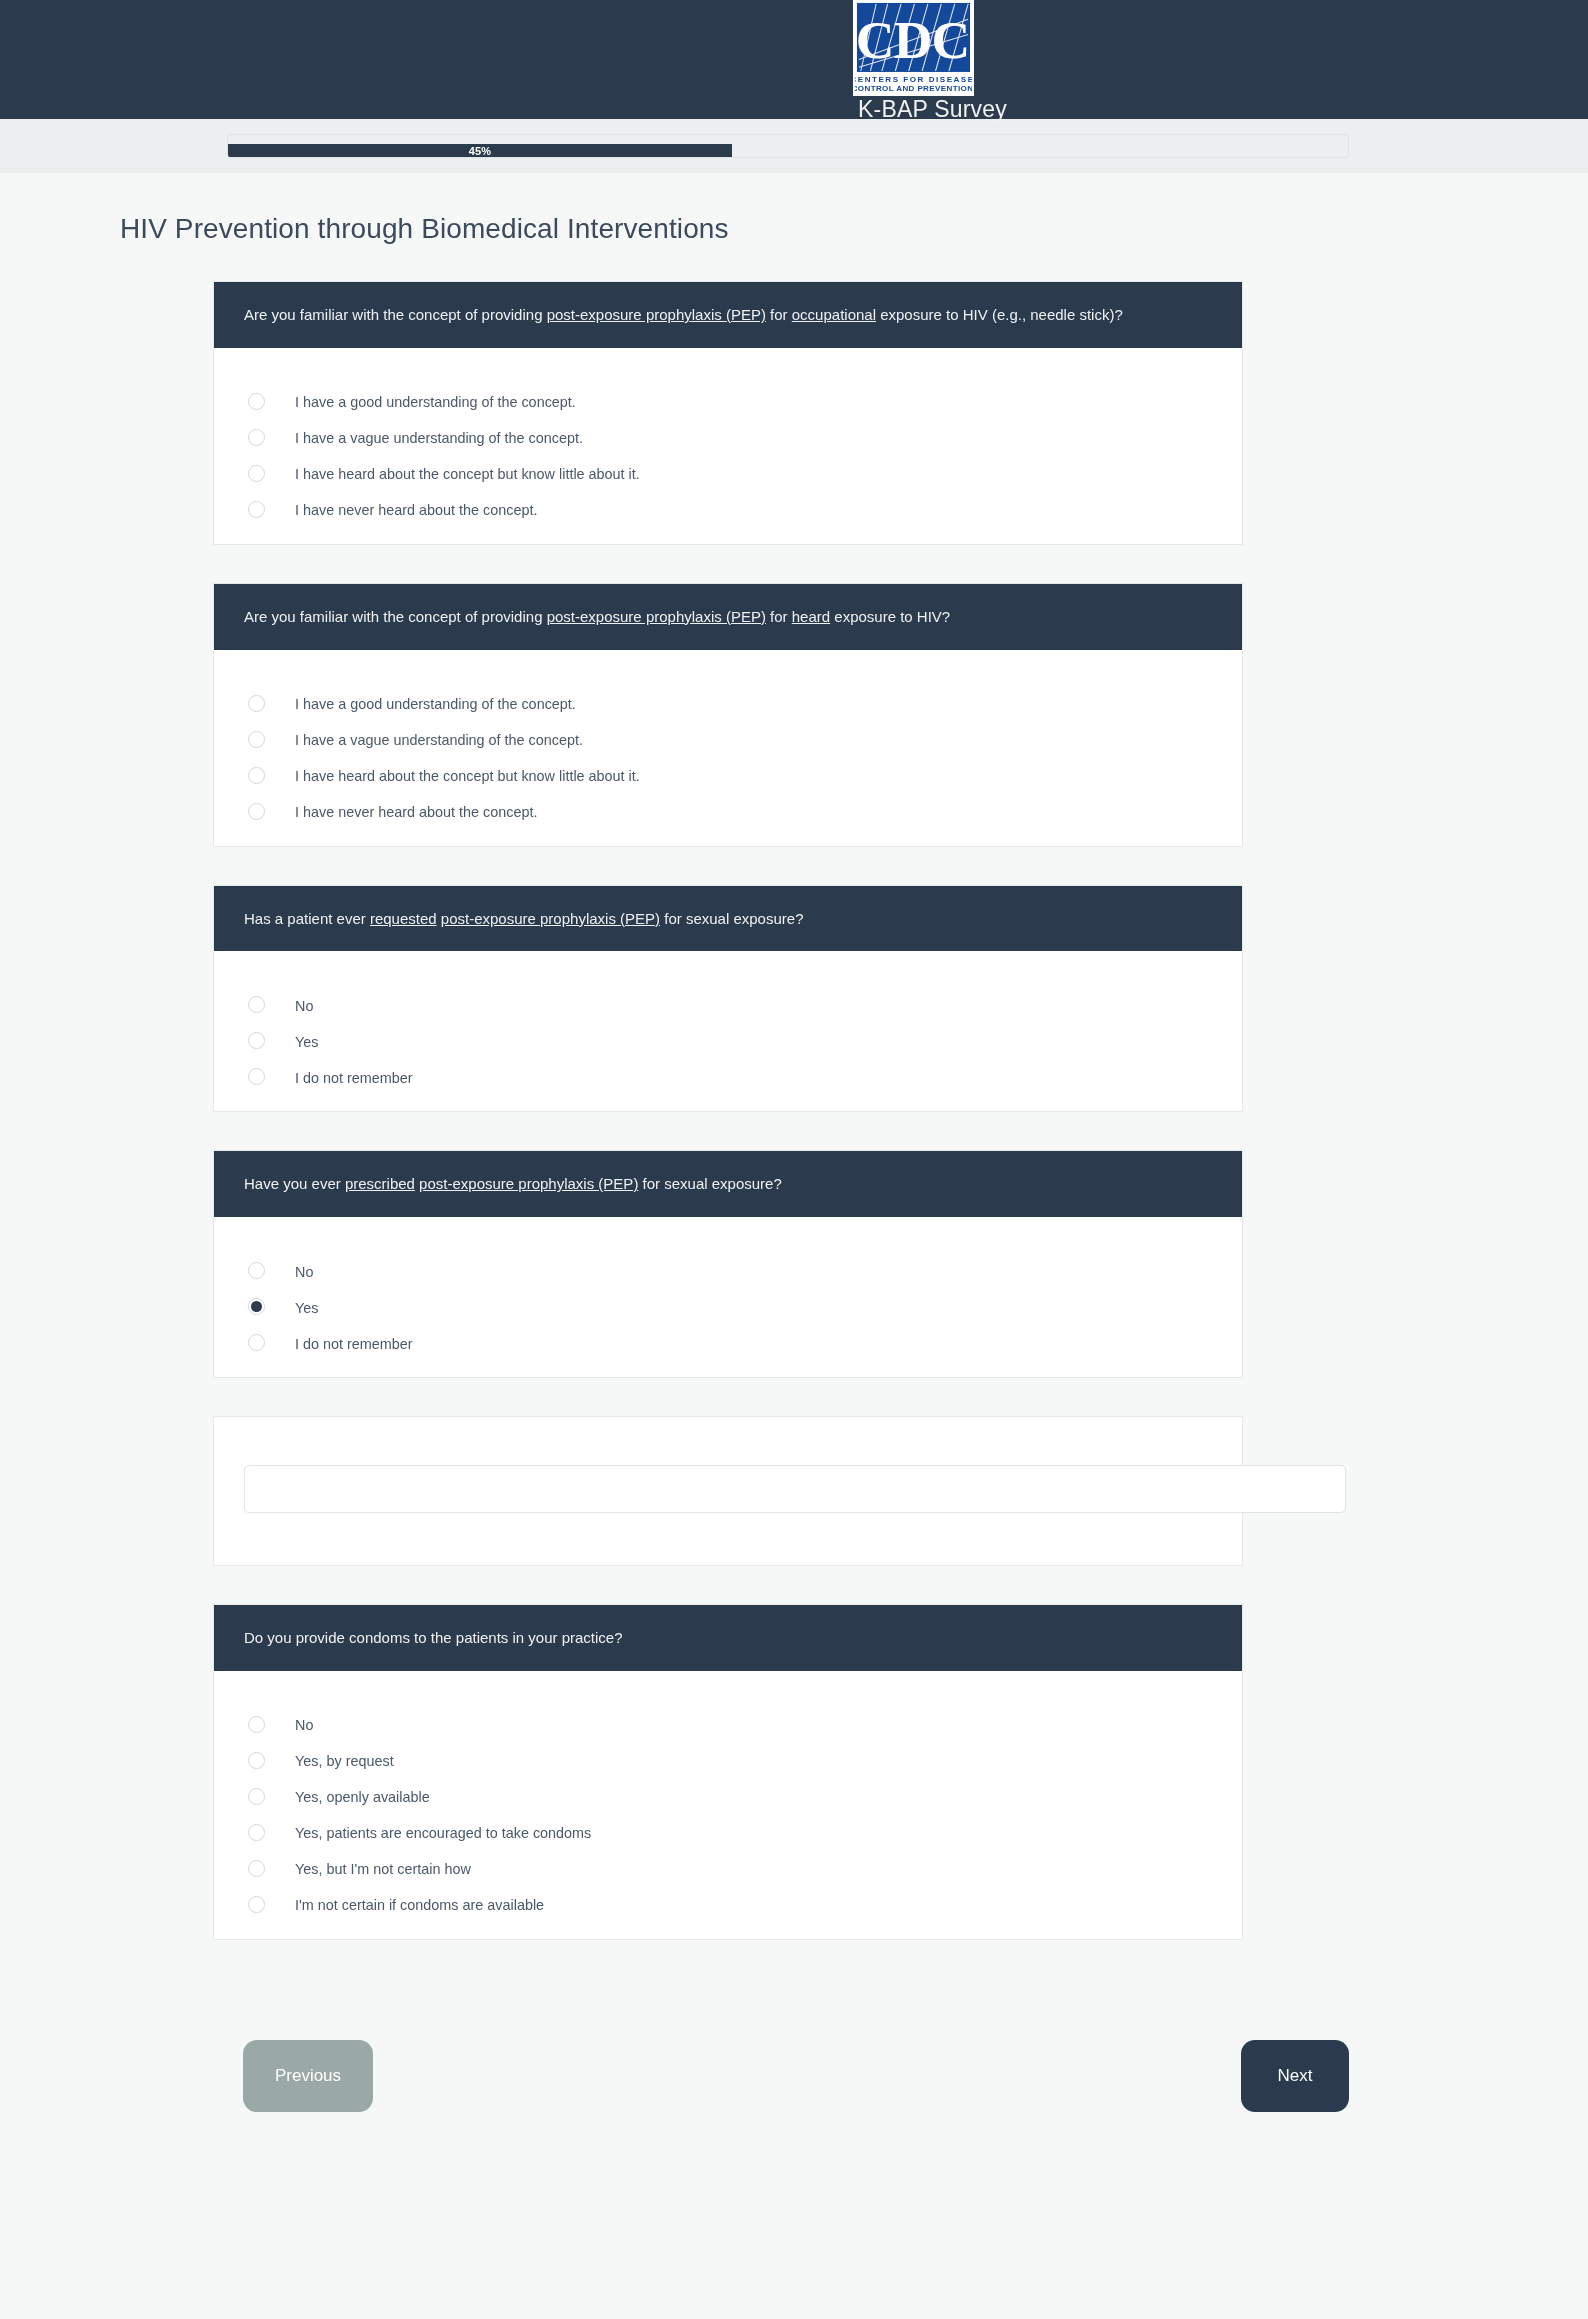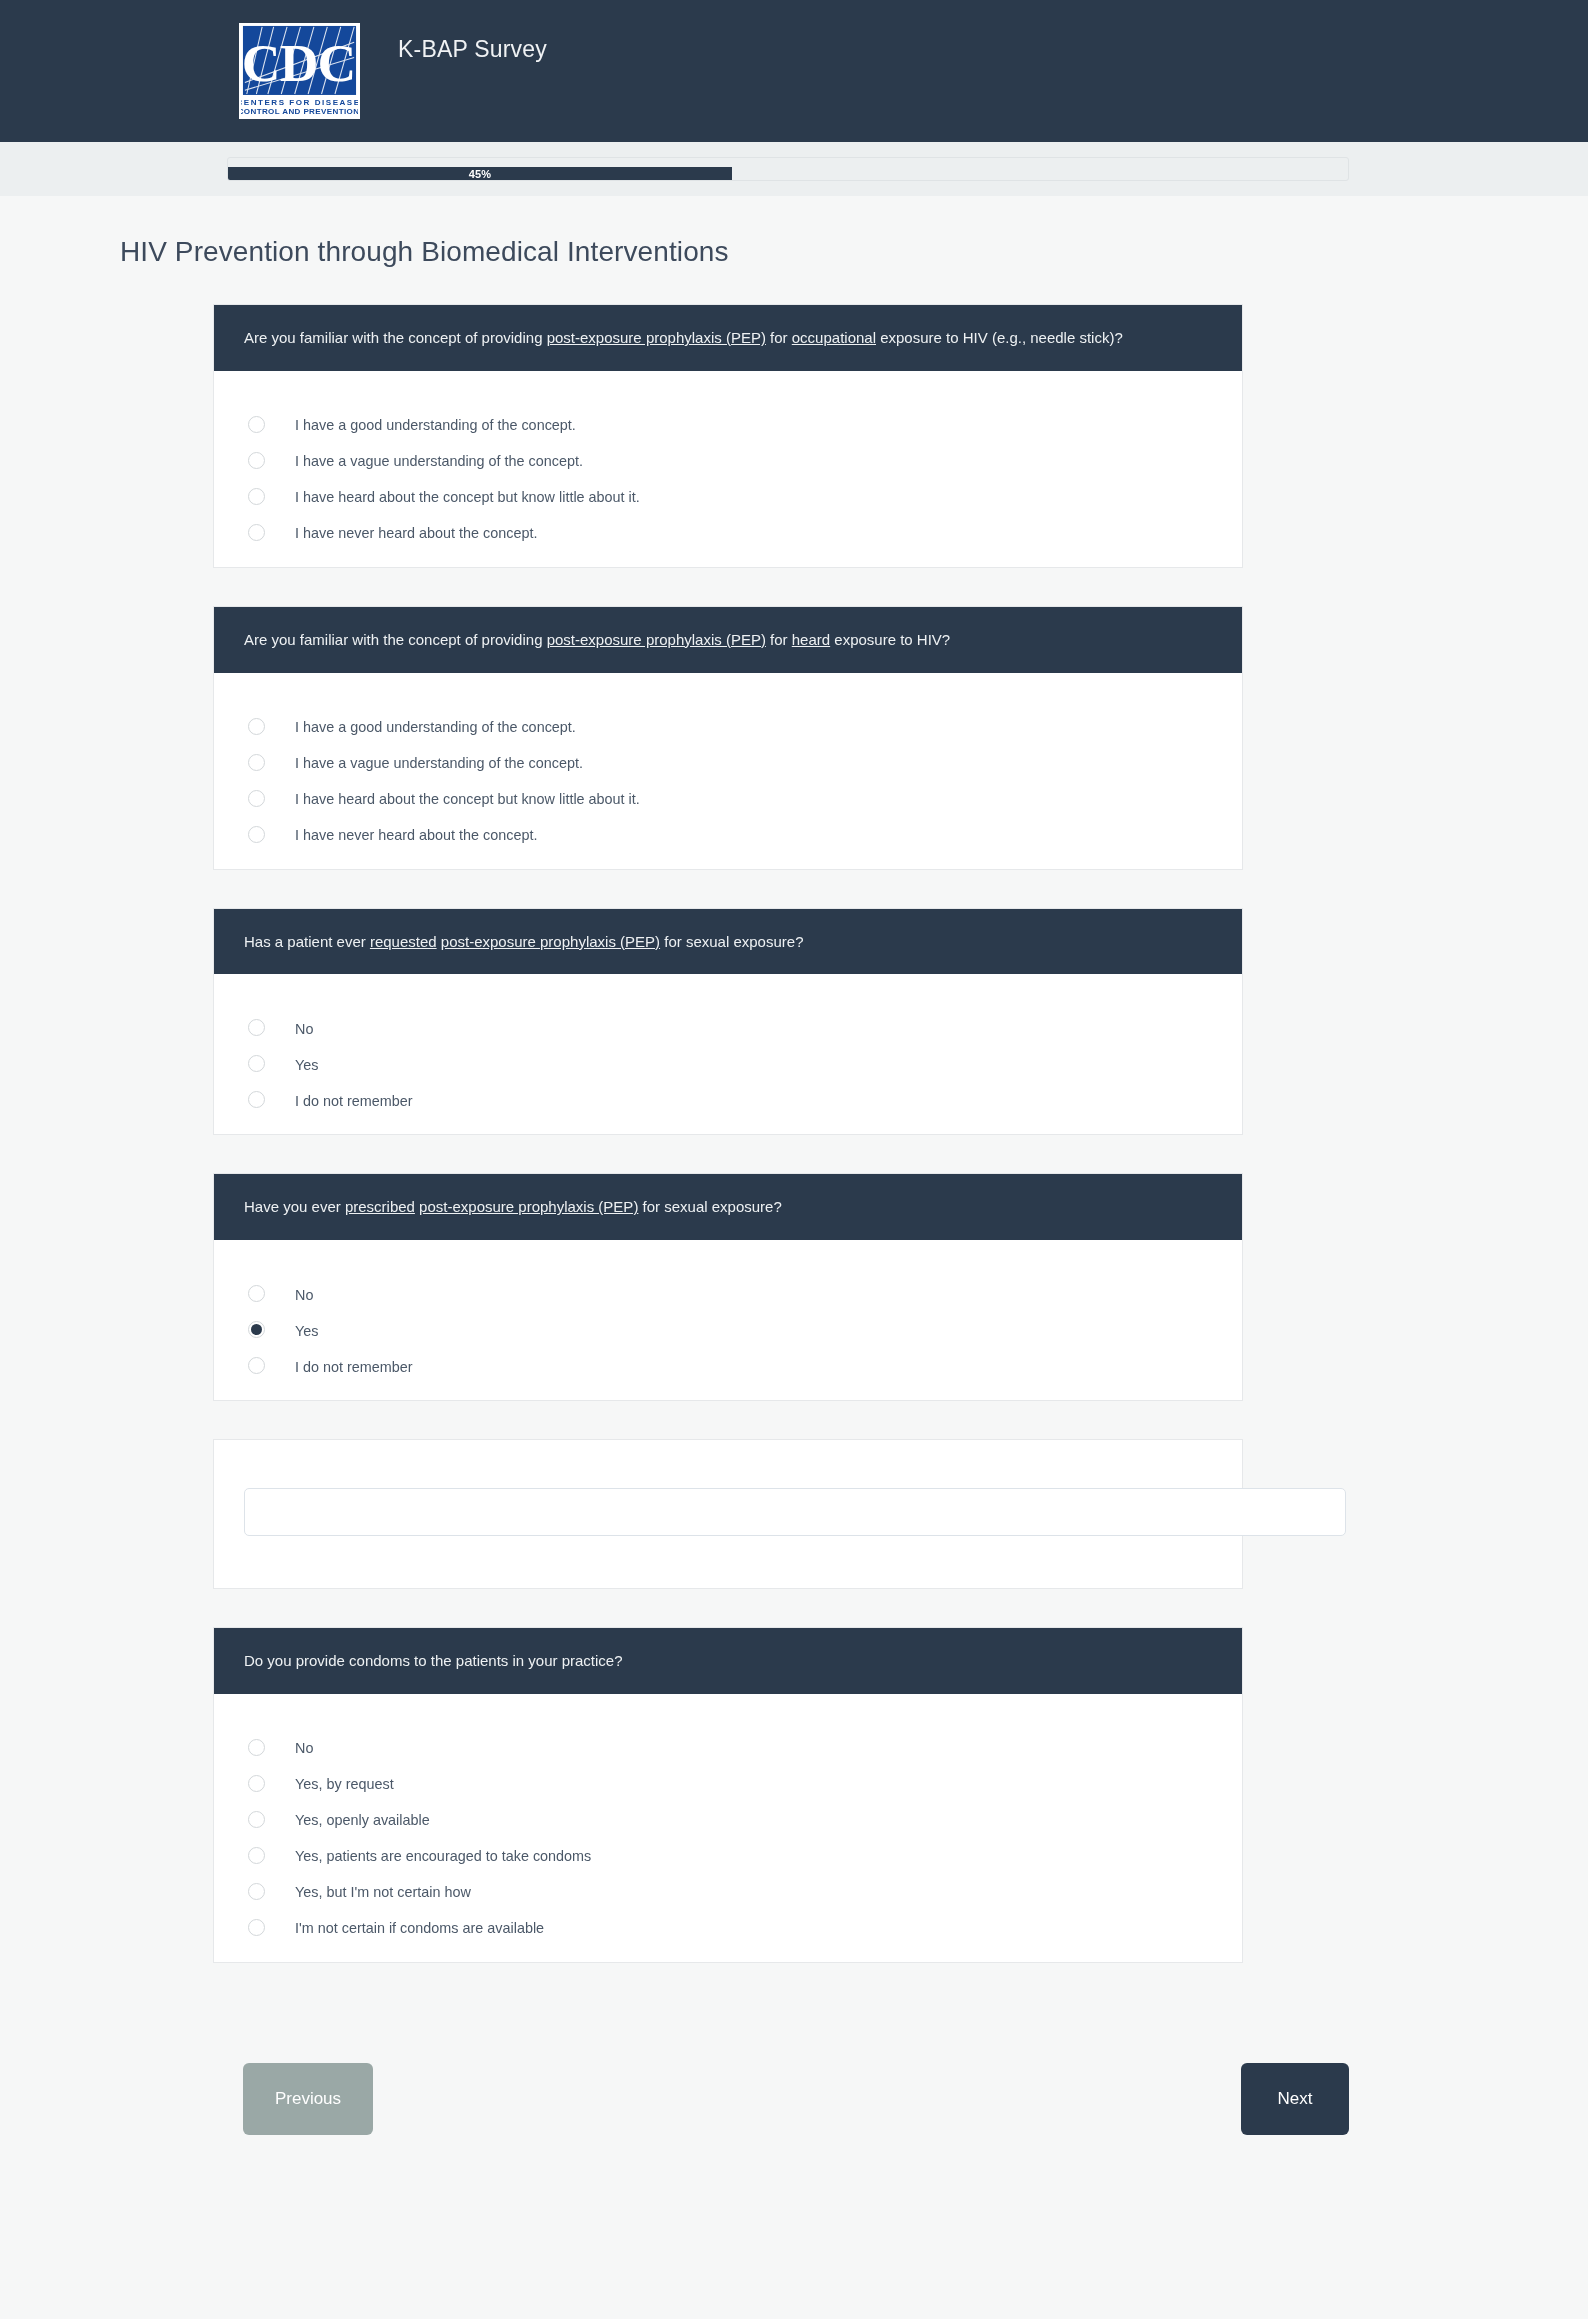--- a/index.html
+++ b/index.html
@@ -8,25 +8,26 @@
     width: 1588px;
     height: 2319px;
     background: #f6f7f7;
     font-family: "Liberation Sans", sans-serif;
     color: #3d4a5c;
     -webkit-font-smoothing: antialiased;
   }
 
   
   .site-header {
-    height: 142px;
+    height: 119px;
     background: #2b3a4c;
     display: flex;
     align-items: center;
     padding-left: 239px;
+    flex-direction: column;
   }
   .logo-box {
     width: 121px;
     height: 96px;
     background: #ffffff;
     padding: 2px;
     display: block;
   }
   .logo-svg { display: block; width: 100%; height: 100%; }
   .site-title {
@@ -176,21 +177,21 @@
   
   .nav-row {
     margin: 100px 0 0 0;
     padding: 0 239px 0 243px;
     display: flex;
     justify-content: space-between;
     align-items: center;
   }
   .btn {
     border: none;
-    border-radius: 6px;
+    border-radius: 14px;
     font-size: 17px;
     font-family: "Liberation Sans", sans-serif;
     cursor: pointer;
     color: #ffffff;
   }
   .btn-prev {
     background: #9aa8a6;
     width: 130px;
     height: 72px;
   }

